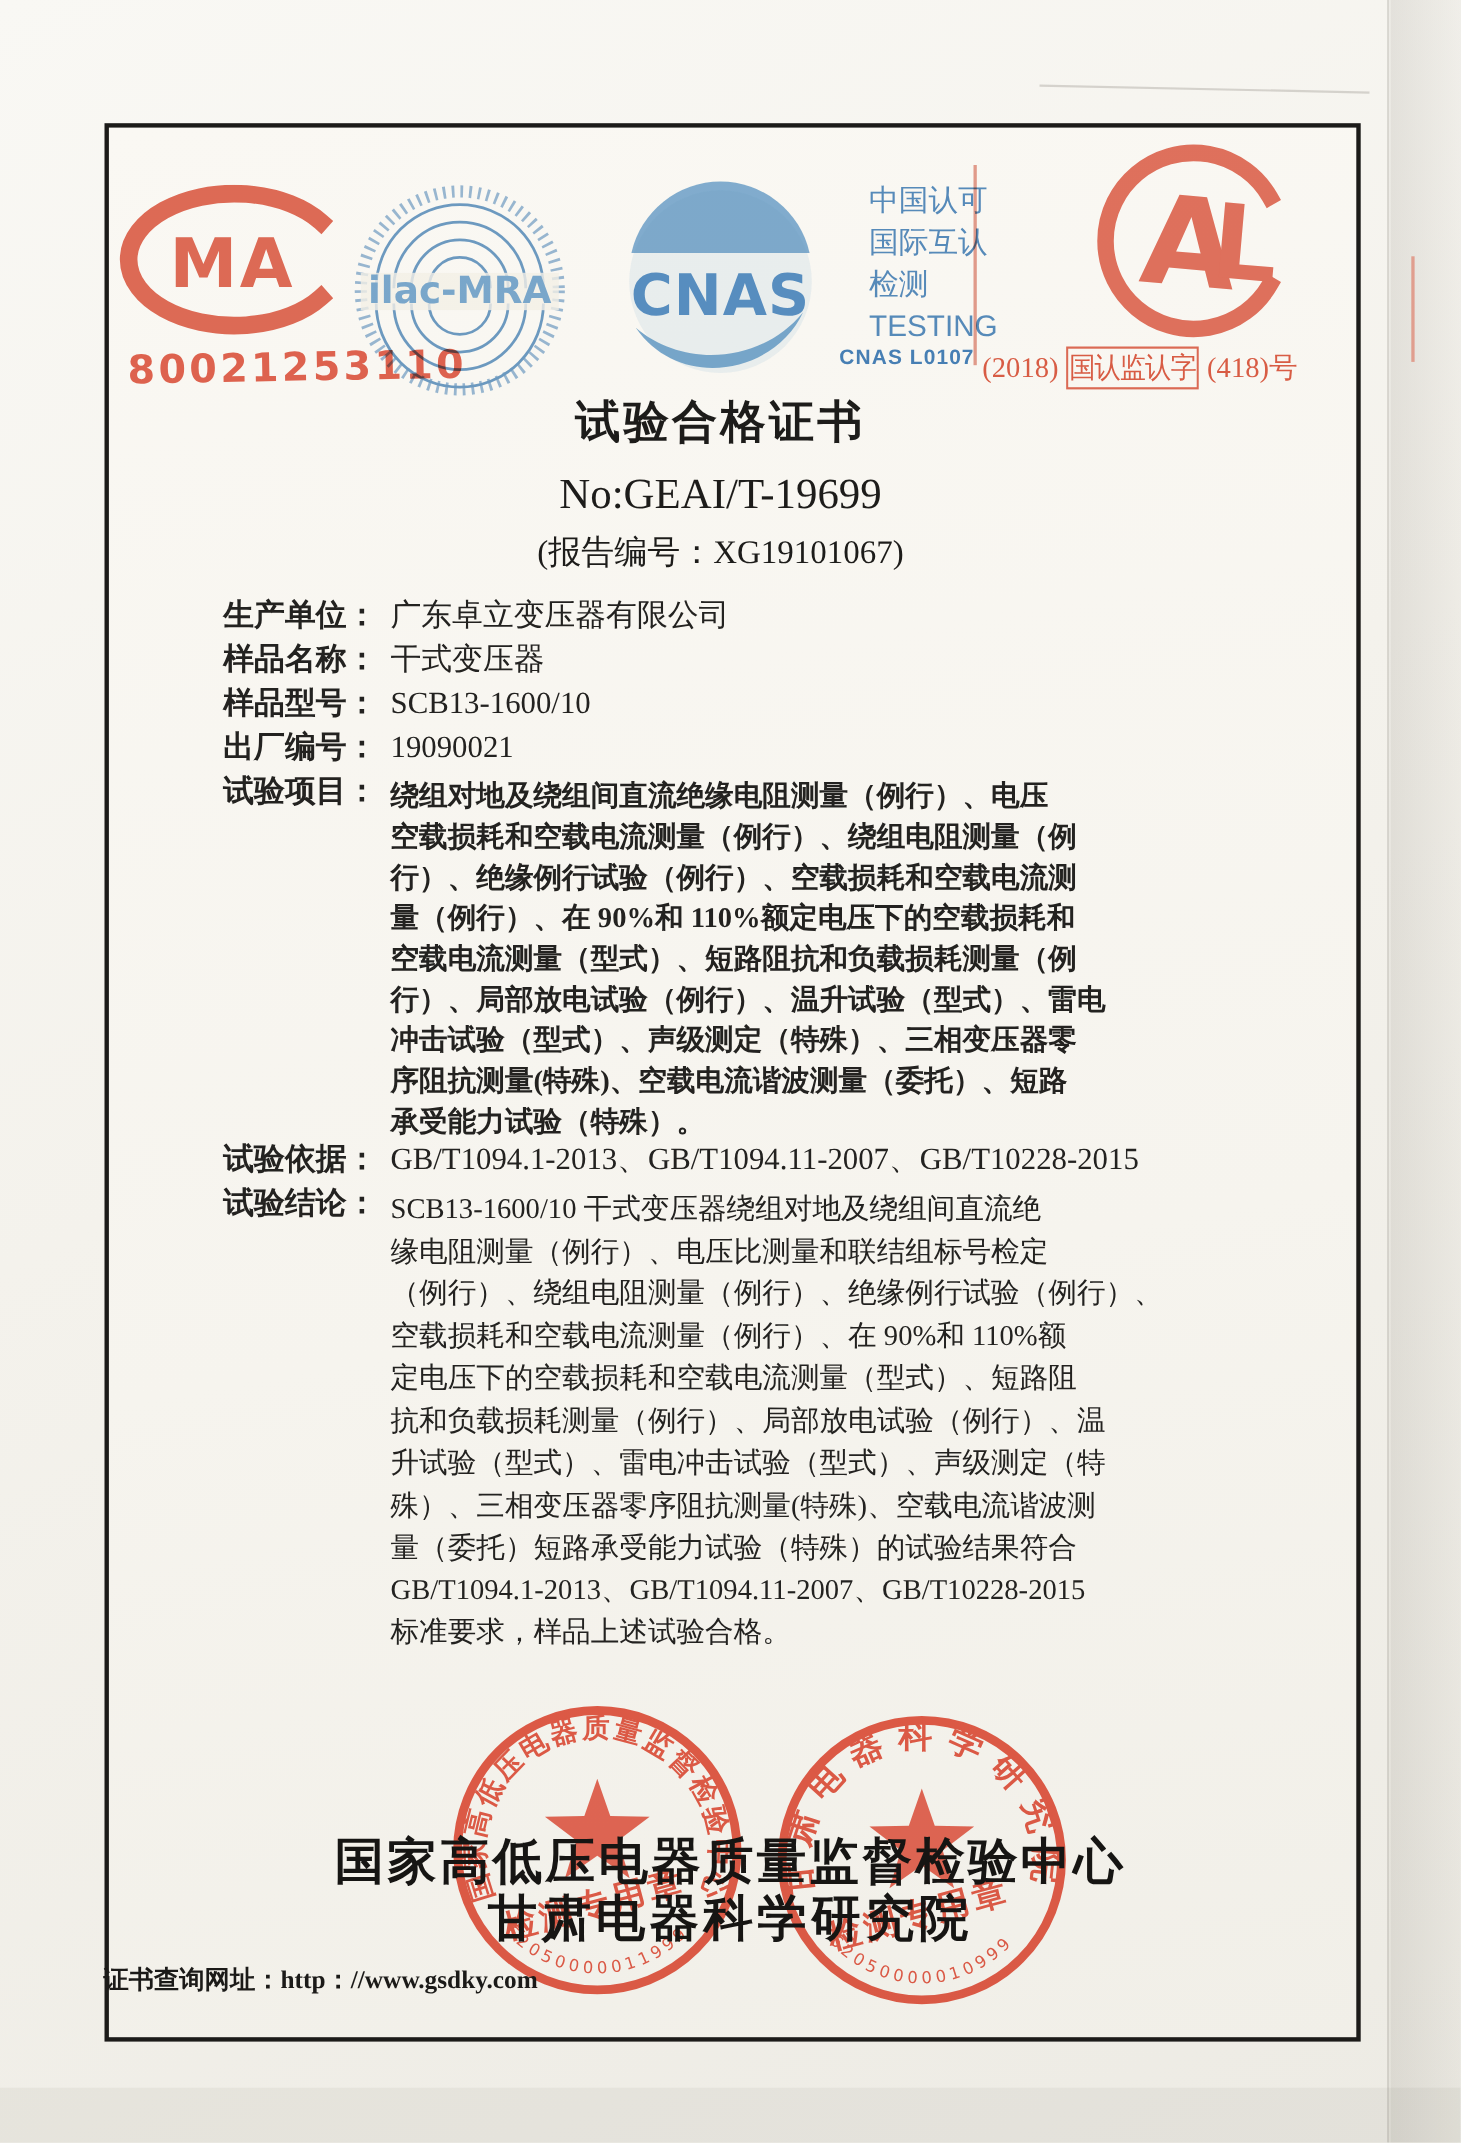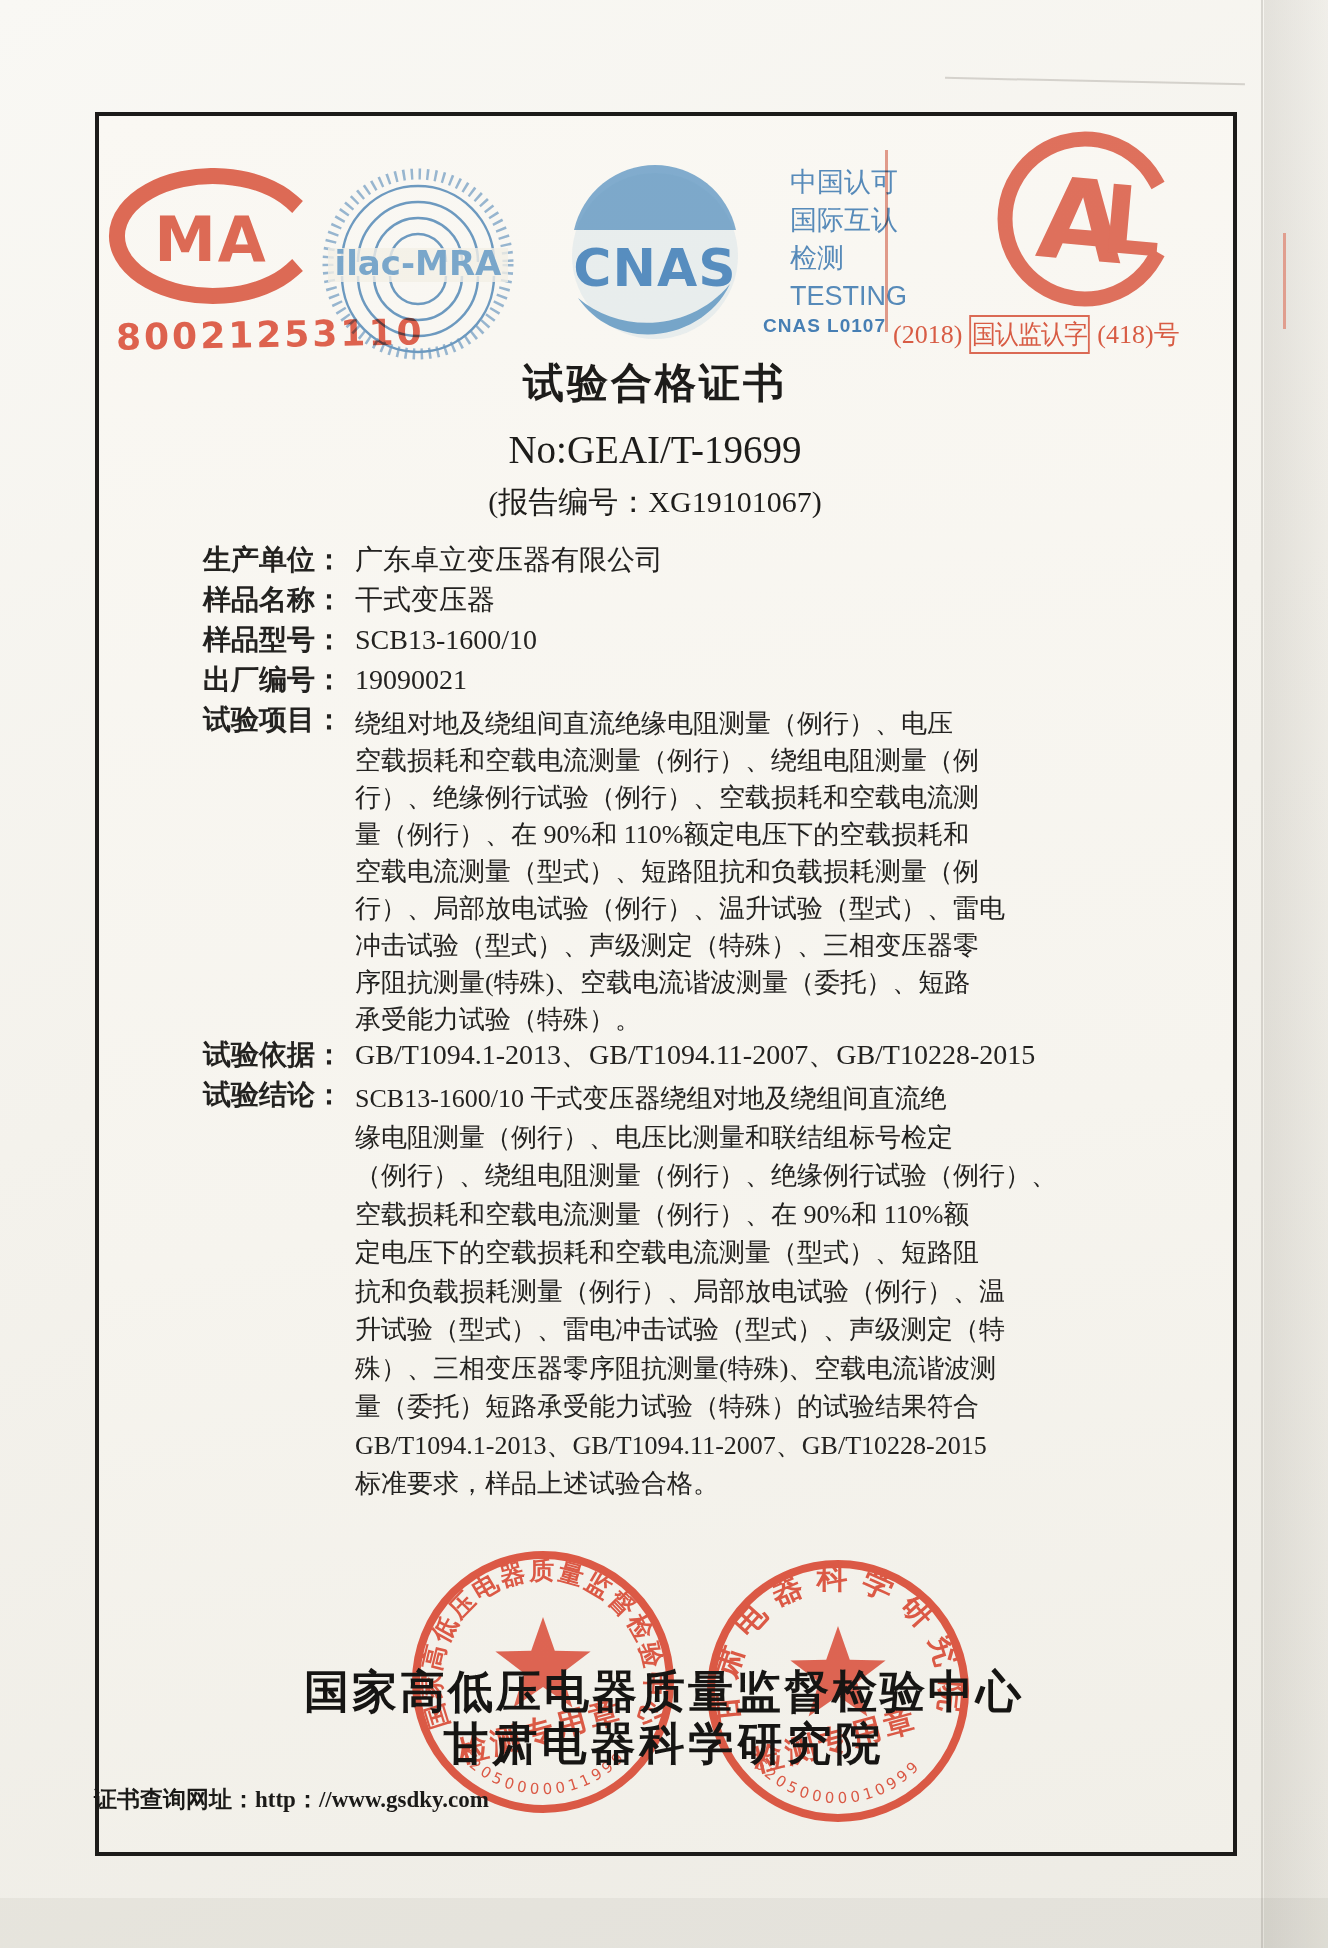--- a/index.html
+++ b/index.html
@@ -56,21 +56,21 @@
     font-size:41px;font-weight:bold;letter-spacing:3px;}
   .doc-no{position:absolute;left:0;top:427px;width:100%;font-size:39px;}
   .doc-report{position:absolute;left:0;top:482px;width:100%;font-size:30px;}
 
   
   .fields{left:203px;top:545px;width:780px;color:#232220;}
   .frow{display:flex;margin-bottom:10px;font-size:28px;line-height:30px;}
   .flabel{width:152px;flex:none;font-weight:bold;}
   .fvalue{white-space:nowrap;}
   .flines{font-size:26px;white-space:nowrap;}
-  .lh37 div{line-height:37px;}
+  .lh37 div{line-height:37px;font-weight:bold;}
   .lh38 div{line-height:38.5px;}
   .frow.tight{margin-bottom:2px;}
   .frow.concl{margin-bottom:8px;}
 
   
   .org1{left:94px;top:1662px;width:1140px;text-align:center;
     font-size:45px;font-weight:bold;letter-spacing:3px;color:#161513;z-index:3;}
   .org2{left:94px;top:1714px;width:1140px;text-align:center;
     font-size:45px;font-weight:bold;letter-spacing:4px;color:#161513;z-index:3;}
   .query{left:94px;top:1768px;width:1140px;text-align:left;

